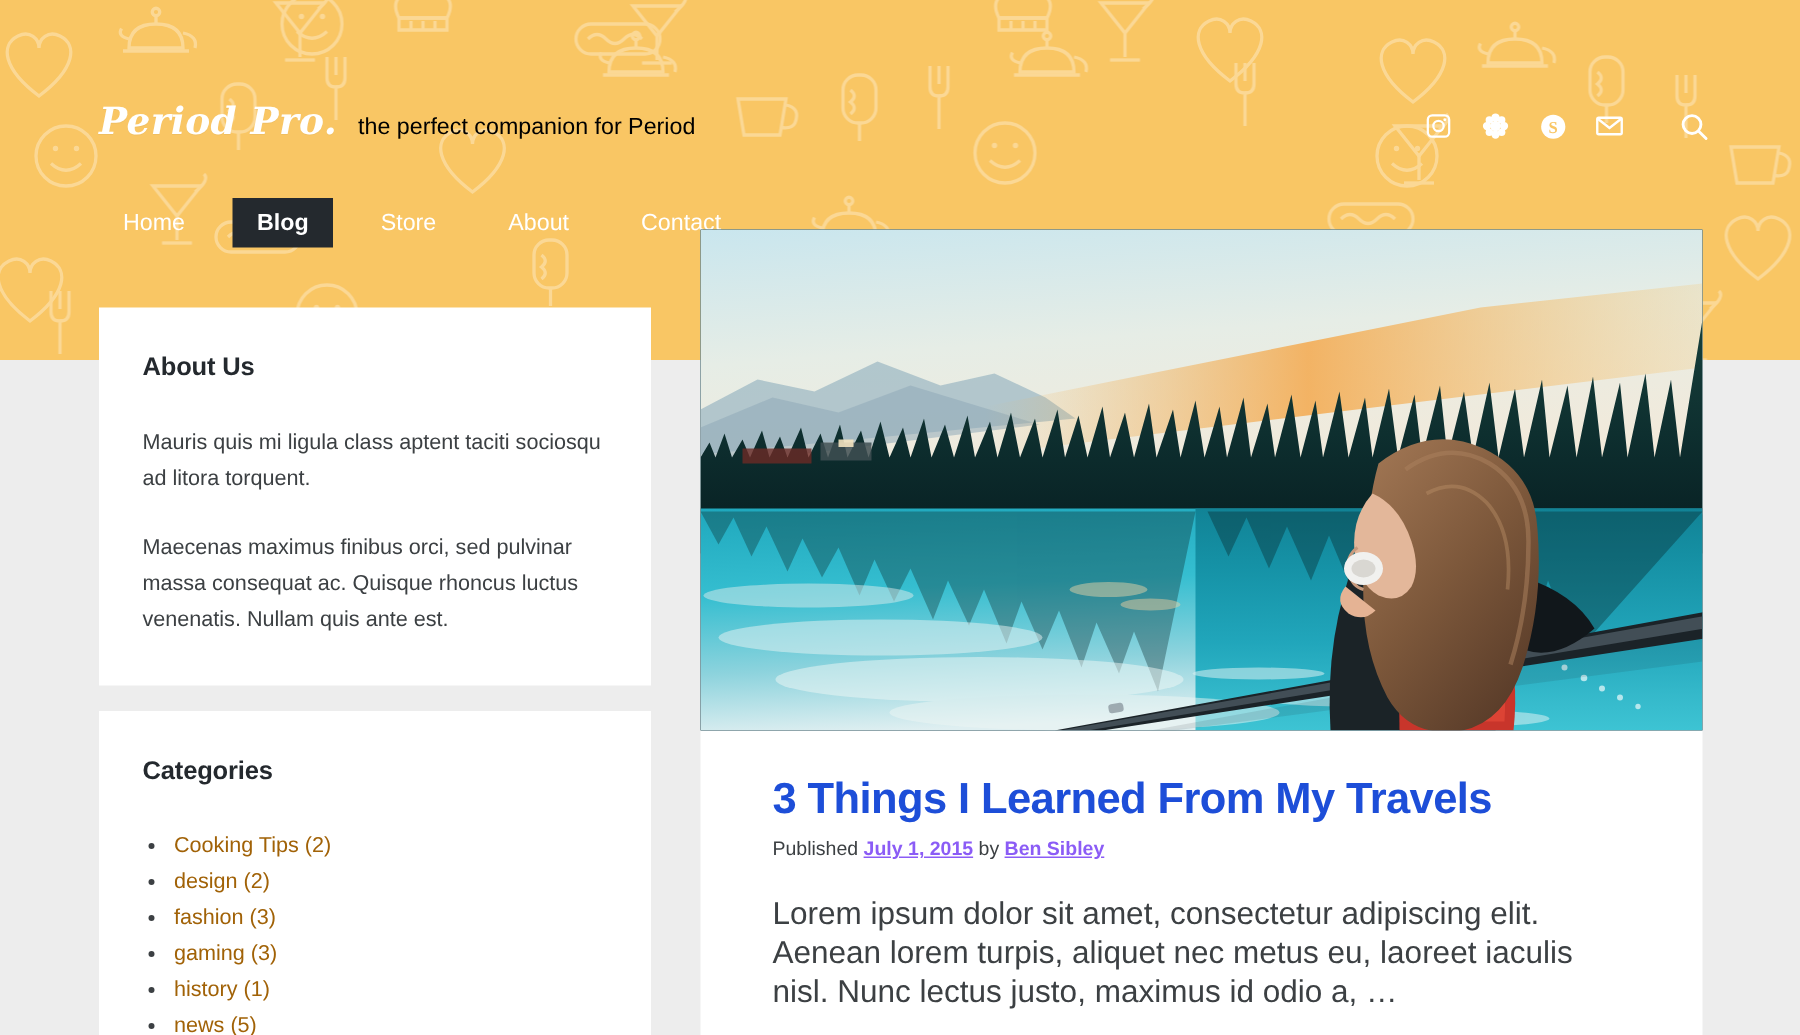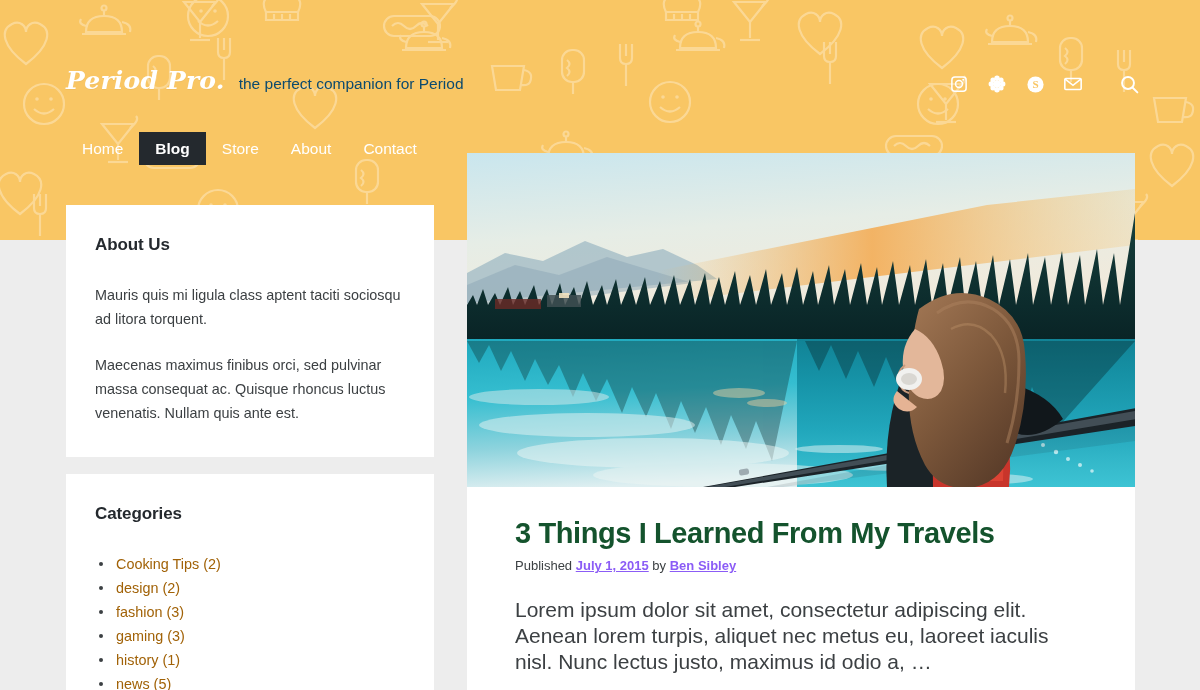--- a/index.html
+++ b/index.html
@@ -56,21 +56,21 @@
     font-style: italic;
     font-weight: bold;
     font-size: 25px;
     color: #ffffff;
     letter-spacing: .2px;
     white-space: nowrap;
     text-shadow: 0 1px 0 rgba(0,0,0,.04);
   }
   .brand-tagline {
     font-size: 15.5px;
-    color: #0c4a6e;
+    color: #000000;
     font-weight: 400;
     white-space: nowrap;
   }
 
   
   .header-tools {
     position: absolute;
     right: 60px;
     top: 37px;
     display: flex;
@@ -88,21 +88,21 @@
   .tool-icon svg { display: block; }
   .search-icon-btn { margin-left: 18px; }
 
   
   .main-nav {
     position: absolute;
     left: 66px;
     top: 96px;
     display: flex;
     align-items: center;
-    gap: 0px;
+    gap: 16px;
   }
   .nav-item {
     font-size: 15.5px;
     color: #ffffff;
     padding: 8px 16px;
     cursor: pointer;
     white-space: nowrap;
     font-weight: 400;
     line-height: 1.1;
   }
@@ -185,21 +185,21 @@
     overflow: hidden;
     background: #0d3b46;
   }
   .featured-image svg { display: block; width: 668px; height: 334px; }
 
   .post-body { padding: 30px 48px 34px 48px; }
 
   .post-title {
     font-size: 29px;
     font-weight: 700;
-    color: #14532d;
+    color: #1d4ed8;
     letter-spacing: -.4px;
     line-height: 1.12;
     margin-bottom: 9px;
     cursor: pointer;
   }
   .post-meta {
     font-size: 13px;
     color: #3c4043;
     margin-bottom: 24px;
   }

